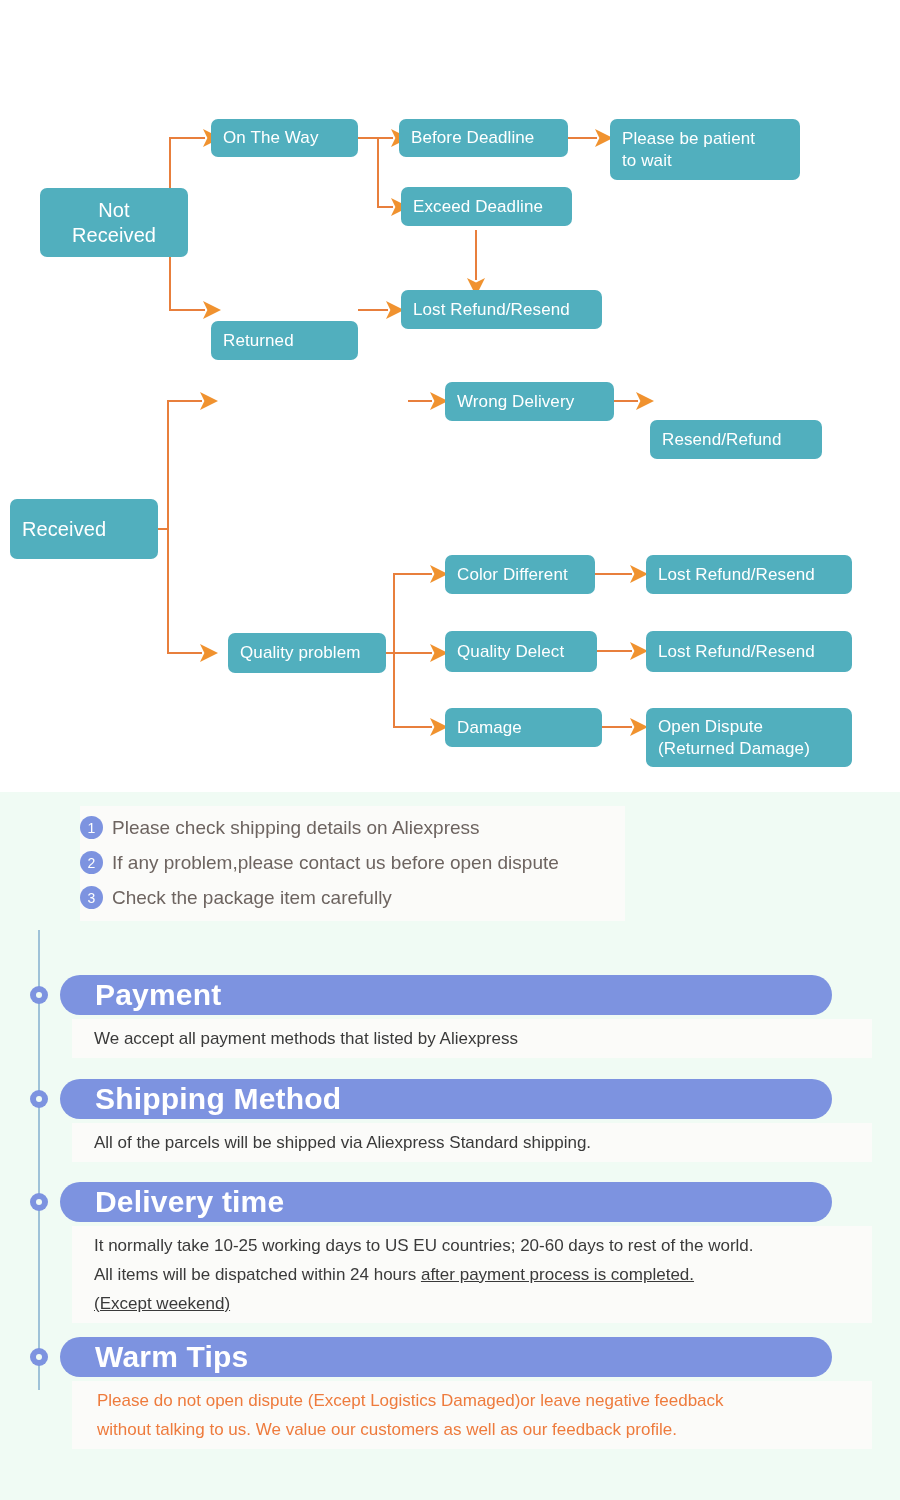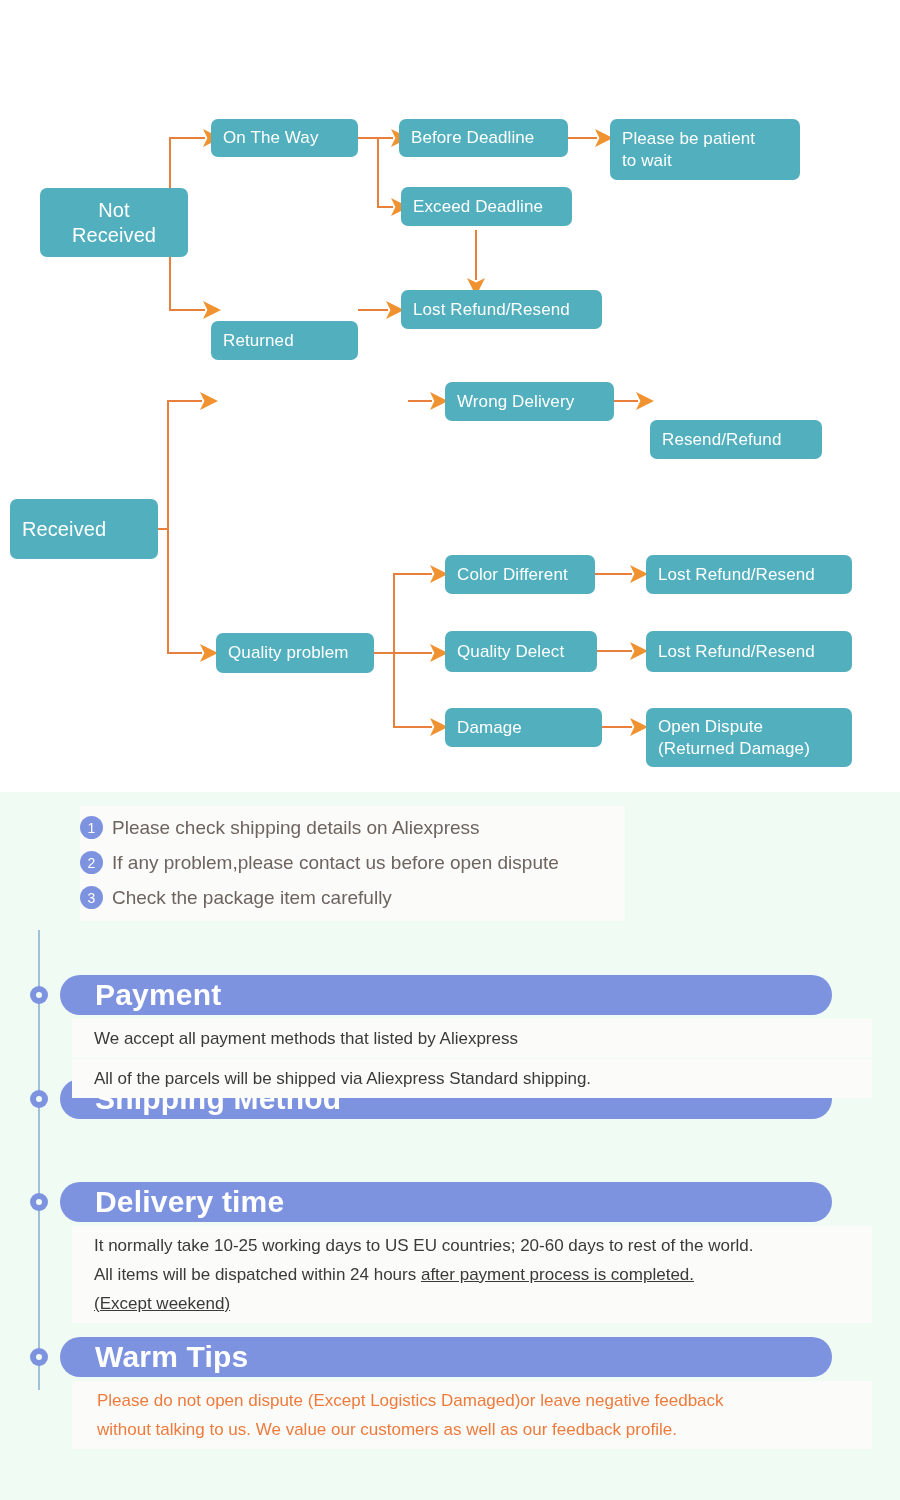--- a/index.html
+++ b/index.html
@@ -142,21 +142,21 @@
 
     <div class="node" style="left:401px;top:290px;width:201px;height:39px;">Lost Refund/Resend</div>
 
     <div class="node big" style="left:10px;top:499px;width:148px;height:60px;">Received</div>
 
 
     <div class="node" style="left:445px;top:382px;width:169px;height:39px;">Wrong Delivery</div>
 
     <div class="node" style="left:650px;top:382px;width:172px;height:39px;margin-top:38px;">Resend/Refund</div>
 
-    <div class="node" style="left:216px;top:633px;width:158px;height:40px;">Quality problem</div>
+    <div class="node" style="left:228px;top:633px;width:158px;height:40px;">Quality problem</div>
 
     <div class="node" style="left:445px;top:555px;width:150px;height:39px;">Color Different</div>
 
     <div class="node" style="left:646px;top:555px;width:206px;height:39px;">Lost Refund/Resend</div>
 
     <div class="node" style="left:445px;top:631px;width:152px;height:41px;">Quality Delect</div>
 
     <div class="node" style="left:646px;top:631px;width:206px;height:41px;">Lost Refund/Resend</div>
 
     <div class="node" style="left:445px;top:708px;width:157px;height:39px;">Damage</div>
@@ -188,21 +188,21 @@
 
   <div class="tl-dot" style="top:986px;"></div>
   <div class="tl-dot" style="top:1090px;"></div>
   <div class="tl-dot" style="top:1193px;"></div>
   <div class="tl-dot" style="top:1348px;"></div>
 
   <div class="sec-pill" style="top:975px;">Payment</div>
   <div class="sec-body" style="top:1019px;">We accept all payment methods that listed by Aliexpress</div>
 
   <div class="sec-pill" style="top:1079px;">Shipping Method</div>
-  <div class="sec-body" style="top:1059px;">All of the parcels will be shipped via Aliexpress Standard shipping.</div>
+  <div class="sec-body" style="top:1123px;">All of the parcels will be shipped via Aliexpress Standard shipping.</div>
 
   <div class="sec-pill" style="top:1182px;">Delivery time</div>
   <div class="sec-body" style="top:1226px;">
     <div>It normally take 10-25 working days to US EU countries; 20-60 days to rest of the world.</div>
     <div><span>All items will be dispatched within 24 hours </span><span class="u">after payment process is completed.</span></div>
     <div class="u" style="display:inline-block;">(Except weekend)</div>
   </div>
 
   <div class="sec-pill" style="top:1337px;">Warm Tips</div>
   <div class="sec-body warn" style="top:1381px;">

